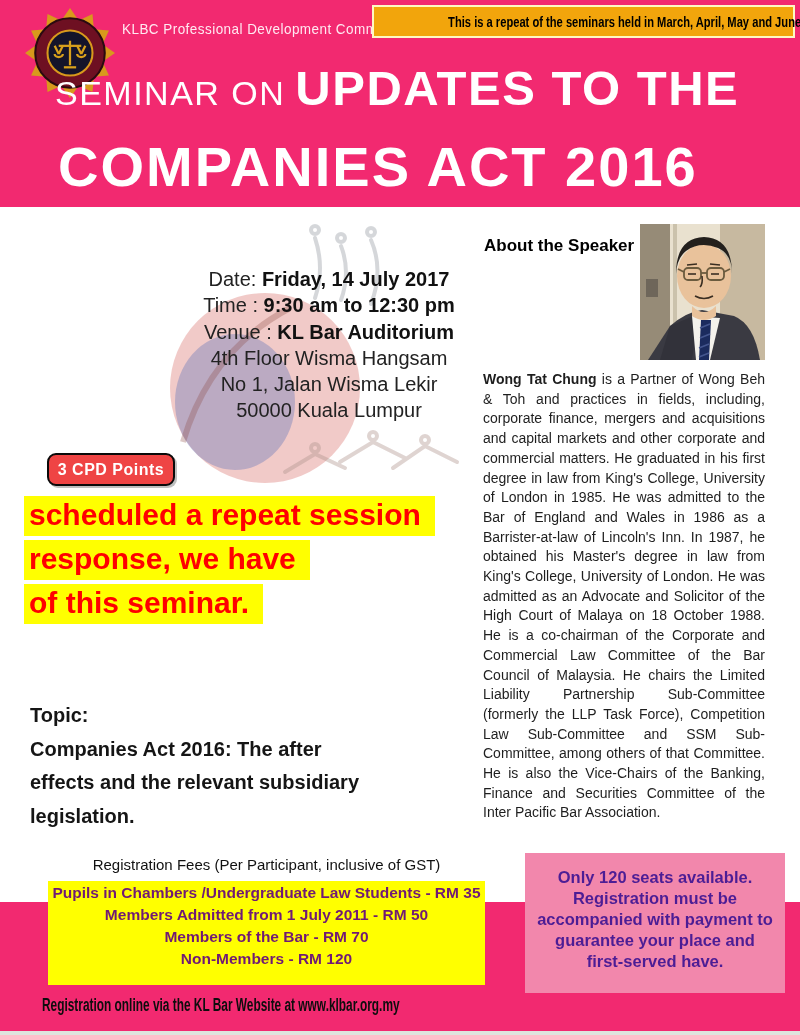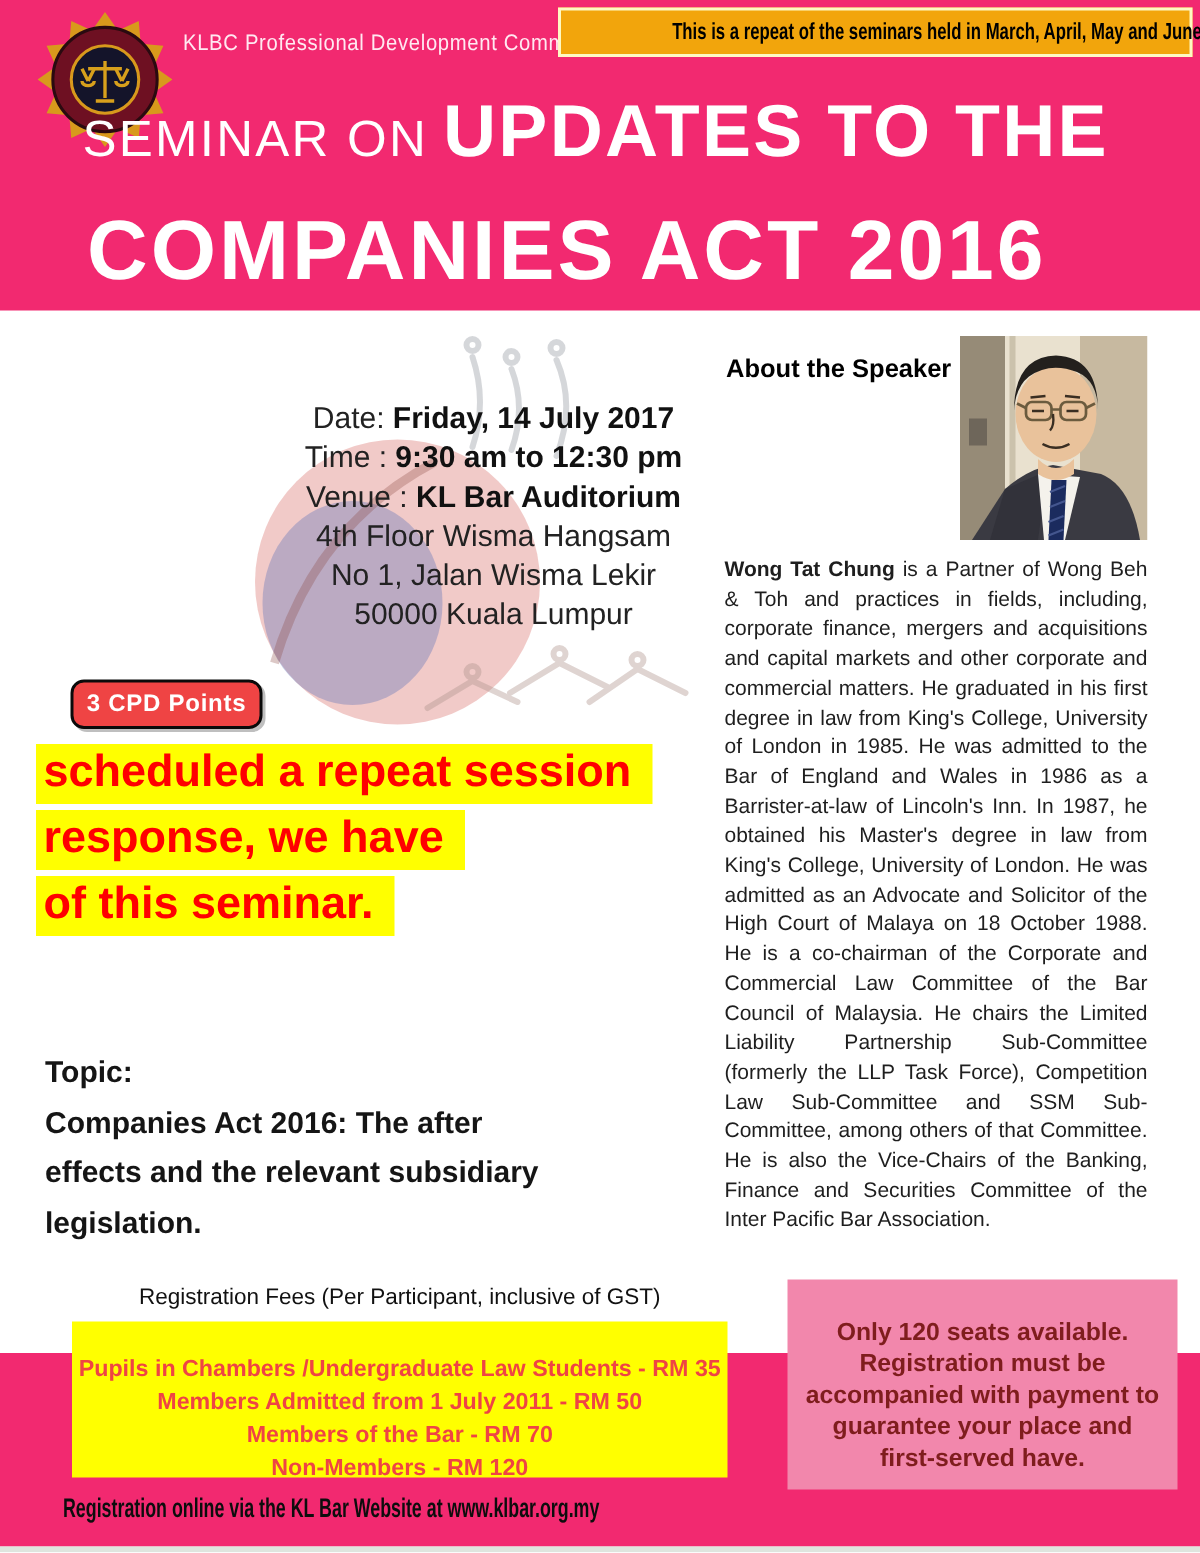--- a/index.html
+++ b/index.html
@@ -63,29 +63,29 @@
   }
   
   .topic{position:absolute;left:30px;top:699px;font-size:20px;font-weight:bold;line-height:33.5px;color:#151515;}
   
   .fees-heading{
     position:absolute;left:48px;top:856px;width:437px;text-align:center;
     font-size:15px;color:#111;
   }
   .fees-box{
     position:absolute;left:48px;top:881px;width:437px;height:104px;background:#FFFF00;
-    z-index:3;text-align:center;font-weight:bold;font-size:15.5px;line-height:22px;color:#ef4444;
-    padding-top:21px;box-sizing:border-box;
+    z-index:3;text-align:center;font-weight:bold;font-size:15.5px;line-height:22px;color:#701a75;
+    padding-top:1px;box-sizing:border-box;
   }
   
   .bottom-band{position:absolute;left:0;top:902px;width:800px;height:129px;background:#F22970;z-index:1;}
   .seats-box{
     position:absolute;left:525px;top:853px;width:260px;height:140px;background:#F287AC;
-    z-index:3;text-align:center;font-weight:bold;font-size:16.5px;line-height:21px;color:#7f1d1d;
-    padding-top:25px;box-sizing:border-box;
+    z-index:3;text-align:center;font-weight:bold;font-size:16.5px;line-height:21px;color:#4c1d95;
+    padding-top:14px;box-sizing:border-box;
   }
   .footer-line{position:absolute;left:42px;top:995px;z-index:4;white-space:nowrap;}
   .footer-line span{
     display:inline-block;font-size:18px;font-weight:bold;color:#0d0d0d;
     transform:scaleX(.66);transform-origin:left center;white-space:nowrap;
   }
   .bottom-strip{position:absolute;left:0;top:1031px;width:800px;height:4px;background:#DFE5DE;z-index:5;}
 </style>
 </head>
 <body>

